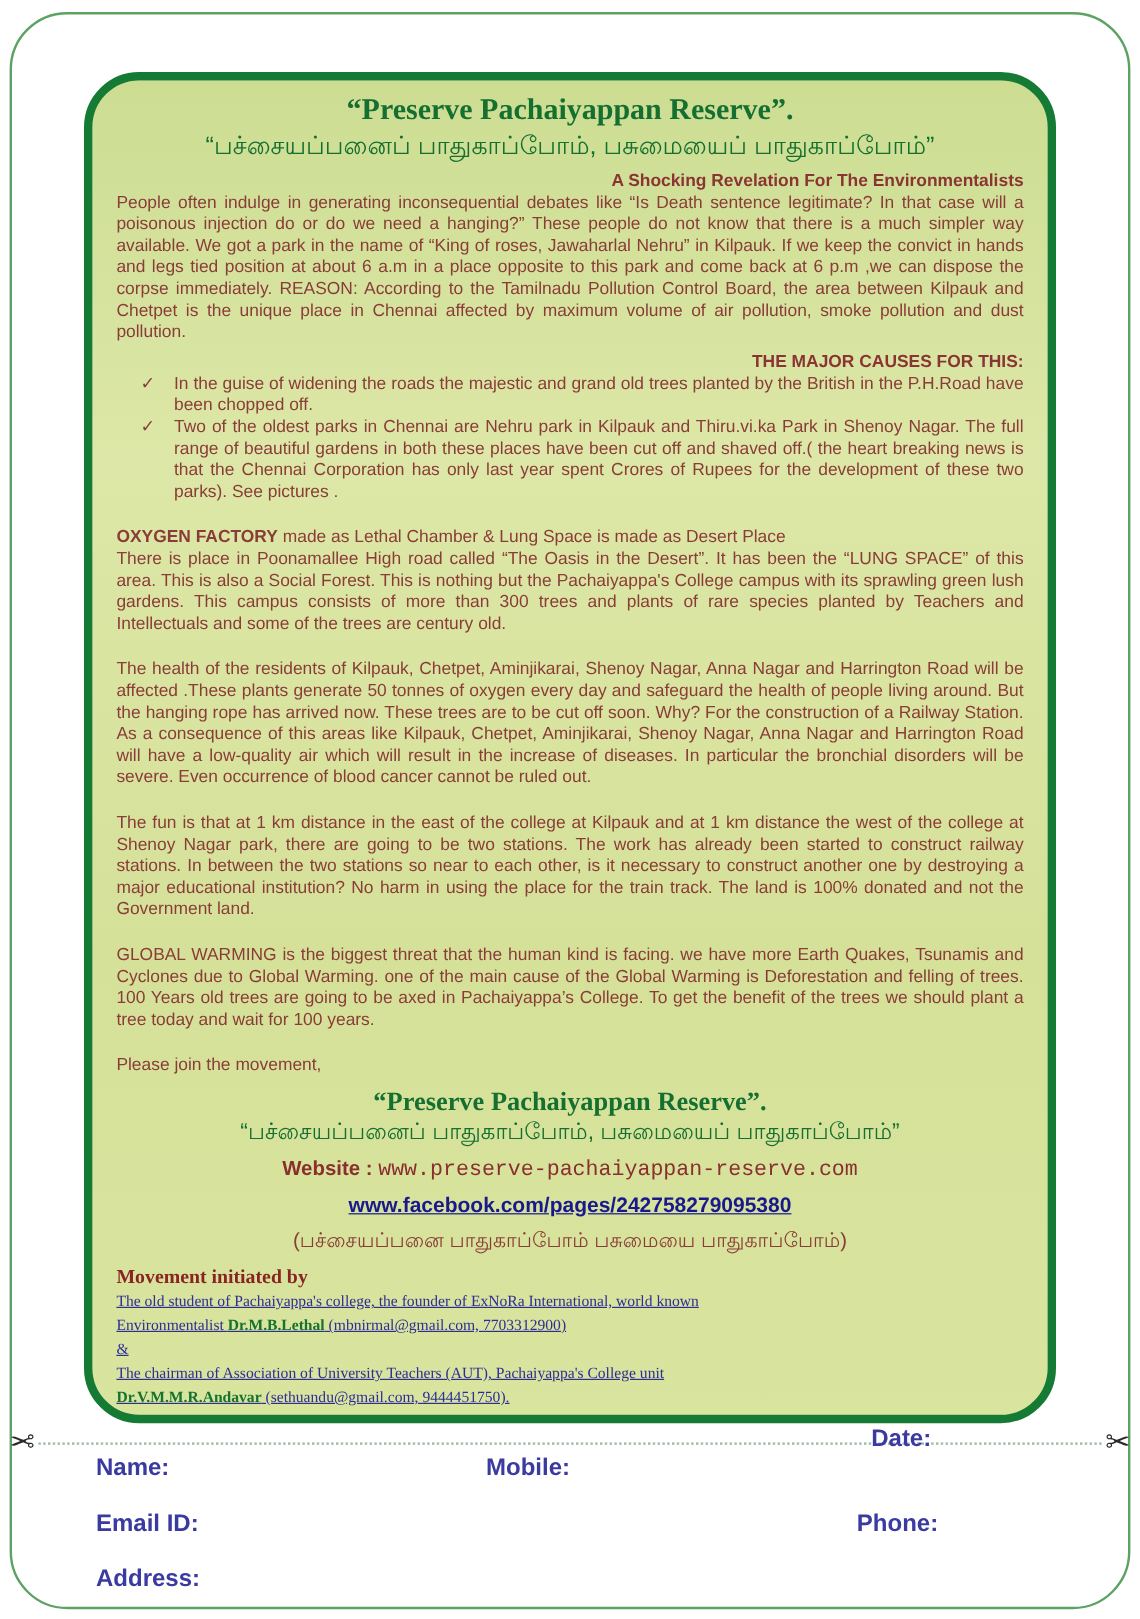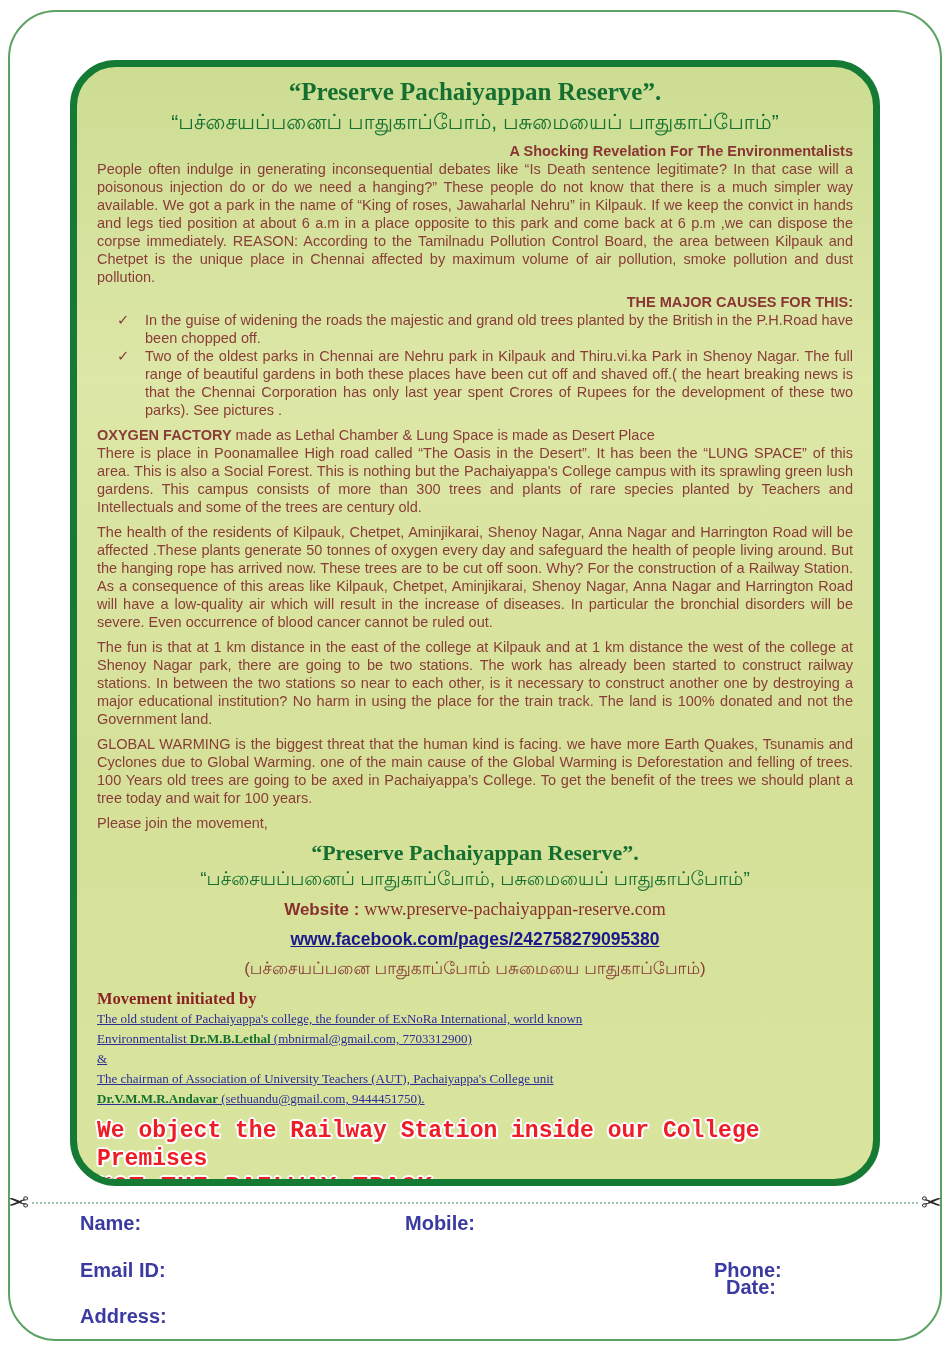--- a/index.html
+++ b/index.html
@@ -39,21 +39,21 @@
   .maroon-head {
     color: #8a3434; font-weight: bold;
     font-size: 14.5px; line-height: 18px;
     margin: 7px 0 0 0;
     text-align: right;
   }
   p.bodytext {
     color: #8a3c38; font-size: 14.5px; line-height: 18px;
     text-align: justify; margin: 0;
   }
-  p.bodytext.spaced { margin-top: 7px; }
+  p.bodytext.spaced { margin-top: 20px; }
   .bullet-row { display: flex; margin: 0 0 0 14px; }
   .bullet-check {
     color: #8a3c38; font-size: 14.5px; line-height: 18px;
     width: 34px; flex: 0 0 34px; text-align: left; padding-left: 6px;
   }
   .bullet-text {
     flex: 1; color: #8a3c38; font-size: 14.5px; line-height: 18px;
     text-align: justify;
   }
   .inline-bold { font-weight: bold; }
@@ -65,21 +65,21 @@
   }
   .center-title-ta {
     font-size: 19px; line-height: 24px;
     color: #156f31; text-align: center; margin: 1px 0 0 0;
   }
   .website-line { text-align: center; margin: 8px 0 0 0; }
   .website-label {
     color: #8a2f2f; font-weight: bold; font-size: 17px;
   }
   .website-url {
-    font-family: Liberation Serif, serif;
+    font-family: Liberation Mono, monospace;
     color: #8a2f2f; font-size: 18px; text-decoration: none;
   }
   .facebook-line { text-align: center; margin: 9px 0 0 0; }
   .facebook-url {
     color: #19198c; font-weight: bold; font-size: 17.5px;
     text-decoration: underline;
   }
   .tamil-paren {
     text-align: center; color: #8a3c38; font-size: 17px;
     margin: 9px 0 0 0;
@@ -121,21 +121,21 @@
   }
   .scissors.left { left: 8px; transform: scaleX(-1); }
   .scissors.right { right: 8px; }
   
   .form-label {
     position: absolute;
     color: #3a3aa0; font-weight: bold; font-size: 20px;
   }
   .lbl-name    { left: 80px;  top: 1212px; }
   .lbl-mobile  { left: 405px; top: 1212px; }
-  .lbl-date    { left: 726px; top: 1276px; }
+  .lbl-date    { left: 726px; top: 1188px; }
   .lbl-email   { left: 80px;  top: 1259px; }
   .lbl-phone   { left: 702px; top: 1259px; margin-left: 12px; }
   .lbl-address { left: 80px;  top: 1305px; }
 </style>
 </head>
 <body>
 
 <div class="page-border"></div>
 
 <div class="poster">

